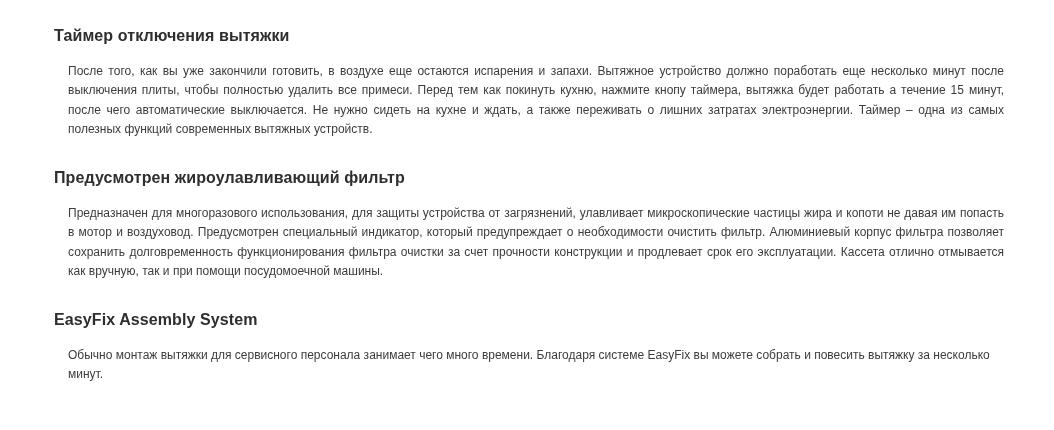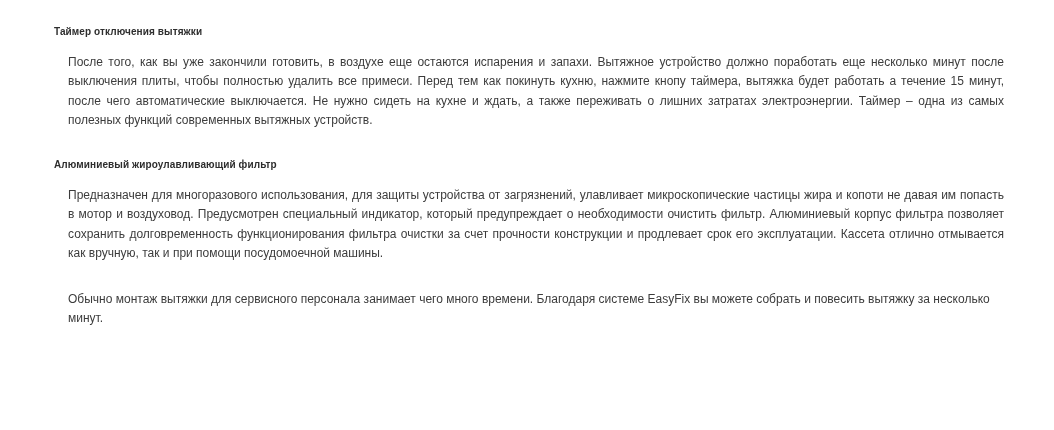--- a/index.html
+++ b/index.html
@@ -20,21 +20,21 @@
     height: 430px;
     padding: 24px 36px 0 54px;
   }
   .section {
     margin-bottom: 26px;
   }
   .section:last-child {
     margin-bottom: 0;
   }
   .section-heading {
-    font-size: 10px;
+    font-size: 16px;
     font-weight: bold;
     color: #2e2e2e;
     line-height: 1.5;
     margin: 0 0 4px 0;
     letter-spacing: 0.1px;
   }
   .section-body {
     font-size: 12px;
     line-height: 1.62;
     color: #3c3c3c;
@@ -51,21 +51,22 @@
 <body>
 
 <div class="page">
 
   <div class="section">
     <h3 class="section-heading">Таймер отключения вытяжки</h3>
     <p class="section-body">После того, как вы уже закончили готовить, в воздухе еще остаются испарения и запахи. Вытяжное устройство должно поработать еще несколько минут после выключения плиты, чтобы полностью удалить все примеси. Перед тем как покинуть кухню, нажмите кнопу таймера, вытяжка будет работать а течение 15 минут, после чего автоматические выключается. Не нужно сидеть на кухне и ждать, а также переживать о лишних затратах электроэнергии. Таймер – одна из самых полезных функций современных вытяжных устройств.</p>
   </div>
 
   <div class="section">
-    <h3 class="section-heading">Алюминиевый жироулавливающий фильтр</h3>
+    <h3 class="section-heading">Предусмотрен жироулавливающий фильтр</h3>
     <p class="section-body">Предназначен для многоразового использования, для защиты устройства от загрязнений, улавливает микроскопические частицы жира и копоти не давая им попасть в мотор и воздуховод. Предусмотрен специальный индикатор, который предупреждает о необходимости очистить фильтр. Алюминиевый корпус фильтра позволяет сохранить долговременность функционирования фильтра очистки за счет прочности конструкции и продлевает срок его эксплуатации. Кассета отлично отмывается как вручную, так и при помощи посудомоечной машины.</p>
   </div>
 
   <div class="section">
+    <h3 class="section-heading">EasyFix Assembly System</h3>
     <p class="section-body no-justify">Обычно монтаж вытяжки для сервисного персонала занимает чего много времени. Благодаря системе EasyFix вы можете собрать и повесить вытяжку за несколько минут.</p>
   </div>
 
 </div>
 
 </body></html>

